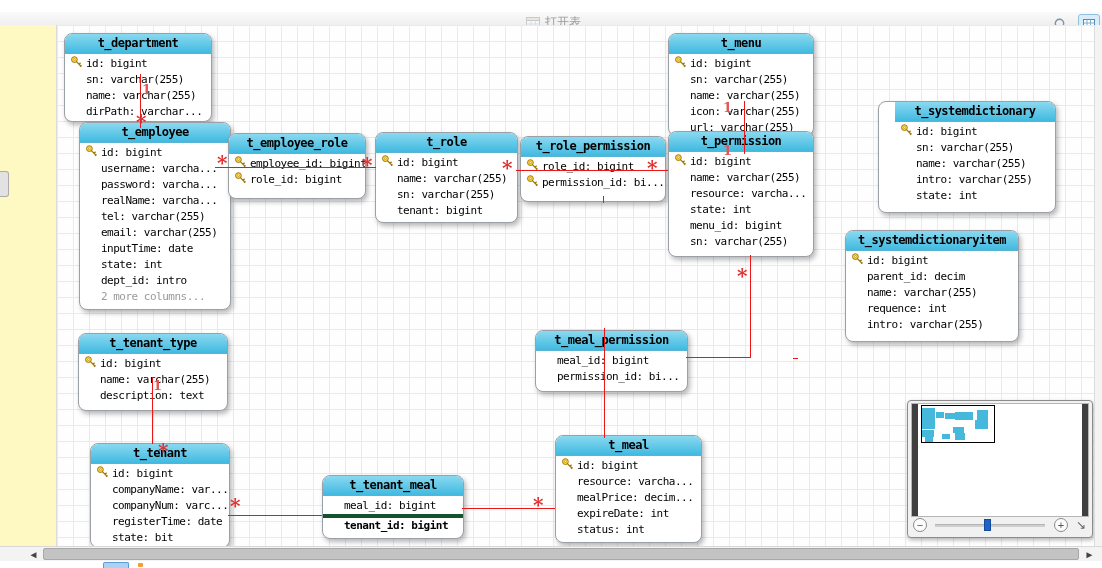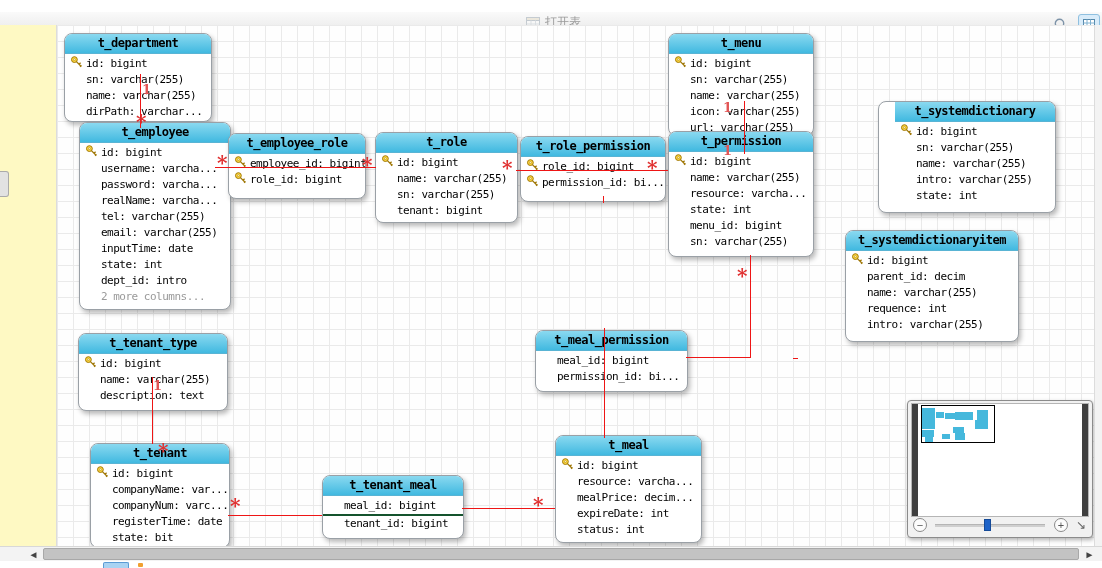--- a/index.html
+++ b/index.html
@@ -30,21 +30,21 @@
 
   
   .table-card{position:absolute;background:#fff;border:1px solid #9aa0a6;border-radius:8px;
               box-shadow:2px 3px 5px rgba(0,0,0,.28);overflow:hidden;z-index:10;
               font-family:"DejaVu Sans Mono", monospace;}
   .tc-title{height:19px;line-height:19px;text-align:center;font-weight:bold;font-size:12px;
             letter-spacing:-.5px;color:#000;
             background:linear-gradient(#8ad9f0,#41b9e0);border-bottom:1px solid #59b4d4;}
   .tc-body{padding-top:2px;}
   .tc-row{height:16px;line-height:16px;display:flex;align-items:flex-start;padding-left:5px;}
-  .tc-row.sep{border-top:2px solid #14532d;}
+  .tc-row.sep{border-top:4px solid #14532d;font-weight:bold;}
   .tc-key{width:16px;height:13px;flex:0 0 16px;display:flex;align-items:center;}
   .tc-text{font-size:11px;letter-spacing:-.5px;color:#000;white-space:nowrap;}
   .tc-note{color:#9a9a9a;}
 
   
   .rel-line{position:absolute;background:#ee1515;z-index:20;}
   .rel-label{position:absolute;z-index:21;color:#e03030;font-family:"DejaVu Serif",serif;}
   .rel-label.num{font-size:13px;font-weight:bold;color:#e25555;}
   .rel-label.ast{font-size:20px;font-weight:bold;line-height:14px;}
 

